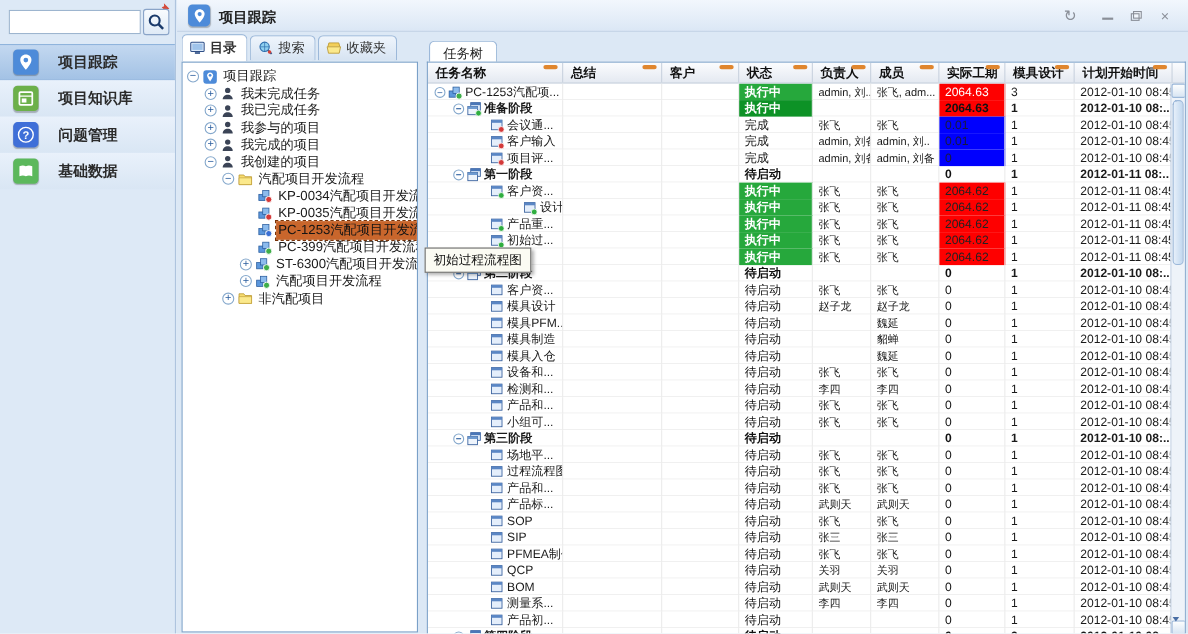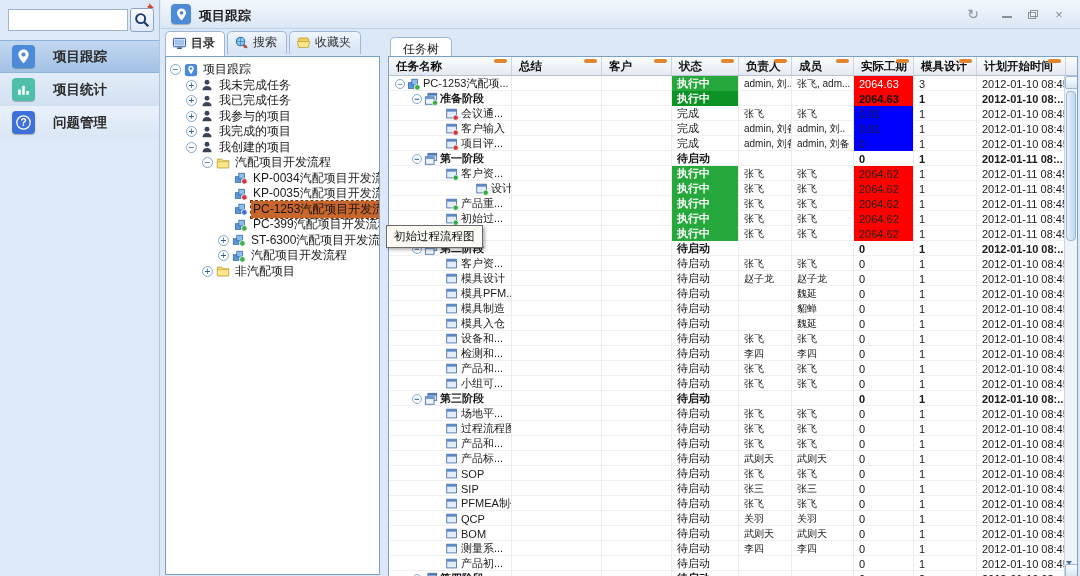--- a/index.html
+++ b/index.html
@@ -39,21 +39,21 @@
   .wc { width:26px; height:20px; display:flex; align-items:center; justify-content:center;
     color:#8a8f98; font-size:13px; cursor:pointer; }
   #wc-refresh { margin-right:8px; font-size:14px; }
   .wc-min { width:10px; border-bottom:2px solid #8a8f98; height:7px; }
   .wc-rest { position:relative; width:10px; height:9px; }
   .wc-rest .r1 { position:absolute; left:0; bottom:0; width:8px; height:7px; border:1.4px solid #8a8f98; background:transparent; }
   .wc-rest .r2 { position:absolute; right:0; top:0; width:8px; height:7px; border:1.4px solid #8a8f98; background:#f2f7fd; }
 
   
   #tree-panel { position:absolute; left:161px; top:29px; width:223px; height:547px; background:#dce8f5; }
-  #tree-tabs { position:absolute; left:4px; top:2px; height:25px; display:flex; align-items:flex-start; }
+  #tree-tabs { position:absolute; left:4px; top:2px; height:25px; display:flex; align-items:center; }
   .ttab { display:flex; align-items:center; gap:4px; padding:3px 9px 4px 6px; margin-right:2px;
     border:1px solid #9cb8d9; border-bottom:none; border-radius:5px 5px 0 0;
     background:linear-gradient(#eff5fc,#d6e3f2); font-size:12px; color:#333; cursor:pointer; height:23px; }
   .ttab.active { background:#fff; height:25px; font-weight:bold; }
   .ttab svg { width:15px; height:15px; }
   #tree-box { position:absolute; left:4px; top:27px; width:215px; height:519px;
     background:#fff; border:1px solid #7aa0c8; overflow:hidden; padding-top:5px; }
   .tnode { height:15.5px; display:flex; align-items:center; white-space:nowrap; cursor:pointer; }
   .tnode .lbl { margin-left:3px; font-size:12px; color:#1a1a1a; padding:0 2px; }
   .tnode.sel .lbl { background:#c9662c; outline:1px dashed #7a3308; color:#141414; }
@@ -129,38 +129,46 @@
     <div id="side-items">
         <div class="side-item sel">
       <span class="side-ico" style="background:#4d8bd9">
             <svg viewBox="0 0 16 16">
               <path d="M8 1.5C5.2 1.5 3.2 3.6 3.2 6.2 3.2 9.6 8 14.5 8 14.5s4.8-4.9 4.8-8.3C12.8 3.6 10.8 1.5 8 1.5z" fill="#fff"></path>
               <circle cx="8" cy="6.2" r="2" fill="#4d8bd9"></circle>
             </svg>
           </span>
       <span class="side-label">项目跟踪</span>
     </div>
-        <div class="side-item alt">
-      <span class="side-ico" style="background:#4fbfa8">
-            <svg viewBox="0 0 16 16">
-              <rect x="3" y="8" width="2.4" height="5" fill="#fff"></rect>
-              <rect x="6.8" y="4.5" width="2.4" height="8.5" fill="#fff"></rect>
-              <rect x="10.6" y="9.5" width="2.4" height="3.5" fill="#fff"></rect>
-            </svg>
-          </span>
-      <span class="side-label">项目统计</span>
+        <div class="side-item ">
+      <span class="side-ico" style="background:#6cb04a">
+            <svg viewBox="0 0 16 16">
+              <rect x="2.5" y="2.5" width="11" height="11" rx="1" fill="none" stroke="#fff" stroke-width="1.5"></rect>
+              <path d="M2.5 6h11" stroke="#fff" stroke-width="1.2"></path>
+              <rect x="4.5" y="8" width="4" height="3.5" fill="#fff"></rect>
+            </svg>
+          </span>
+      <span class="side-label">项目知识库</span>
     </div>
         <div class="side-item ">
       <span class="side-ico" style="background:#3f6fd8">
             <svg viewBox="0 0 16 16">
               <circle cx="8" cy="8" r="6.3" fill="none" stroke="#fff" stroke-width="1.2"></circle>
               <text x="8" y="11.5" font-size="9.5" font-weight="bold" text-anchor="middle" fill="#fff">?</text>
             </svg>
           </span>
       <span class="side-label">问题管理</span>
+    </div>
+        <div class="side-item ">
+      <span class="side-ico" style="background:#5cb85c">
+            <svg viewBox="0 0 16 16">
+              <path d="M2.5 4c2-1 3.8-1 5.5 0v8.5c-1.7-1-3.5-1-5.5 0zM13.5 4c-2-1-3.8-1-5.5 0v8.5c1.7-1 3.5-1 5.5 0z" fill="#fff"></path>
+            </svg>
+          </span>
+      <span class="side-label">基础数据</span>
     </div>
       </div>
   </aside>
 
   <header id="titlebar">
     <span id="title-ico">
       <svg viewBox="0 0 16 16">
           <path d="M8 1.5C5.2 1.5 3.2 3.6 3.2 6.2 3.2 9.6 8 14.5 8 14.5s4.8-4.9 4.8-8.3C12.8 3.6 10.8 1.5 8 1.5z" fill="#fff"></path>
           <circle cx="8" cy="6.2" r="2" fill="#4d8bd9"></circle>
         </svg>

